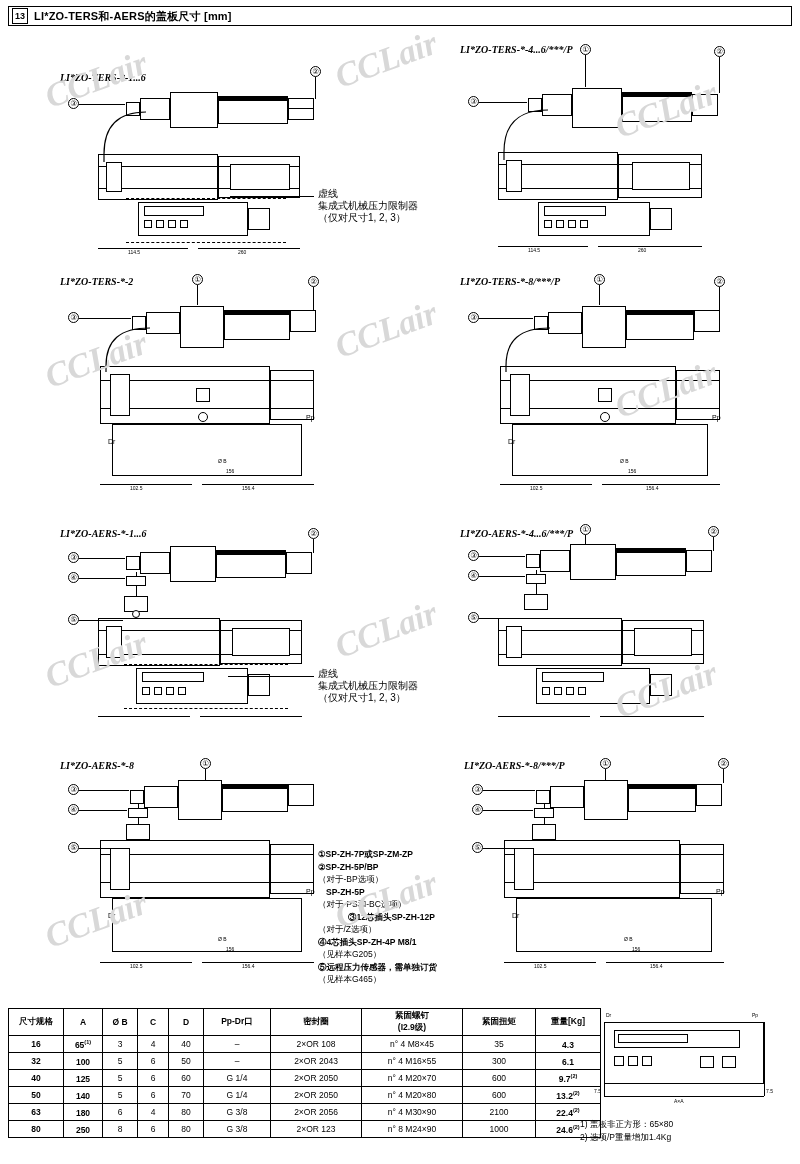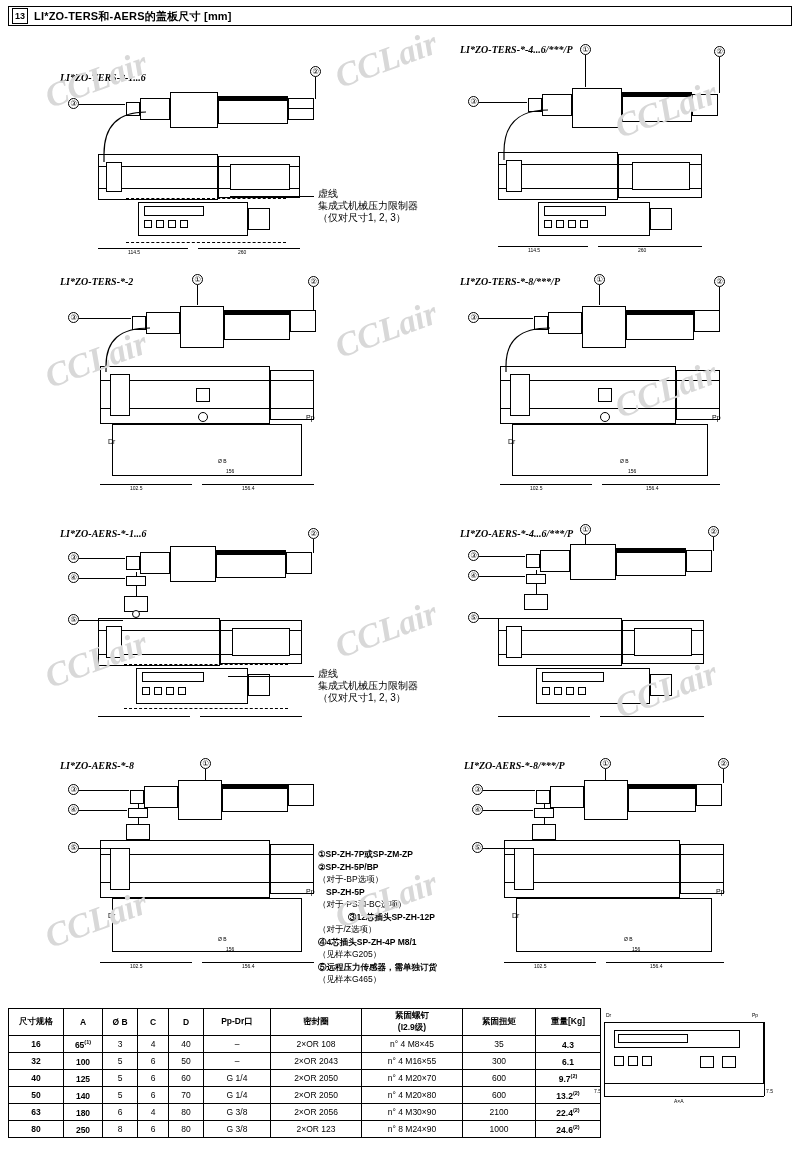--- a/index.html
+++ b/index.html
@@ -565,14 +565,18 @@
     <div class="dim" style="left:172px;top:-4px;">Pp</div>
 
     <div class="ln hl" style="left:24px;top:80px;width:160px;"></div>
     <div class="dim" style="left:94px;top:82px;">A×A</div>
     <div class="dim" style="left:14px;top:72px;">7.5</div>
     <div class="dim" style="left:186px;top:72px;">7.5</div>
     <div class="ln vl" style="left:24px;top:6px;height:74px;"></div>
     <div class="ln vl" style="left:184px;top:6px;height:74px;"></div>
   </div>
 
+  <div class="footnote" style="left:580px;top:1118px;width:210px;">
+    <div>1) 盖板非正方形：65×80</div>
+    <div>2) 选项/P重量增加1.4Kg</div>
+  </div>
 
 </div>
 
 </body></html>

